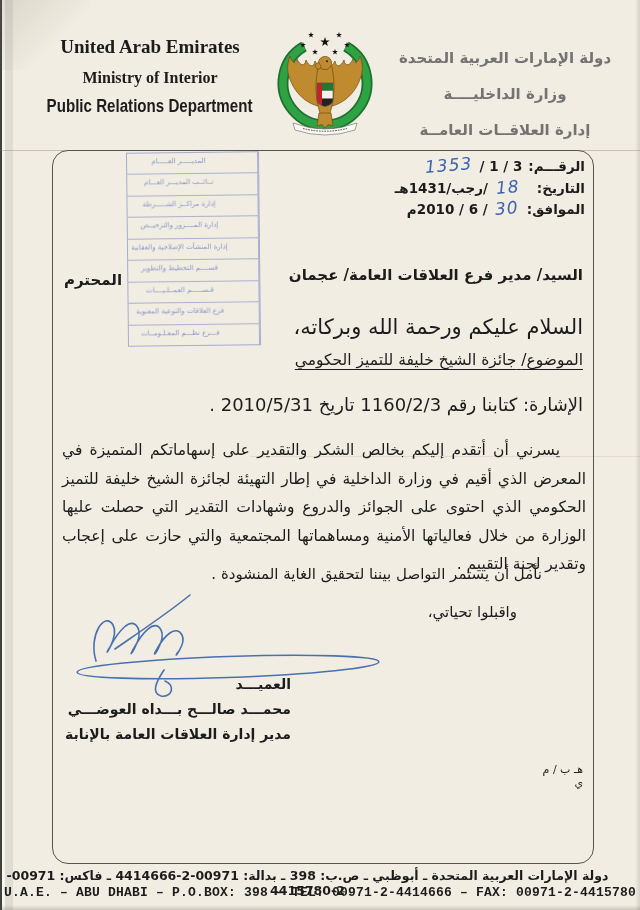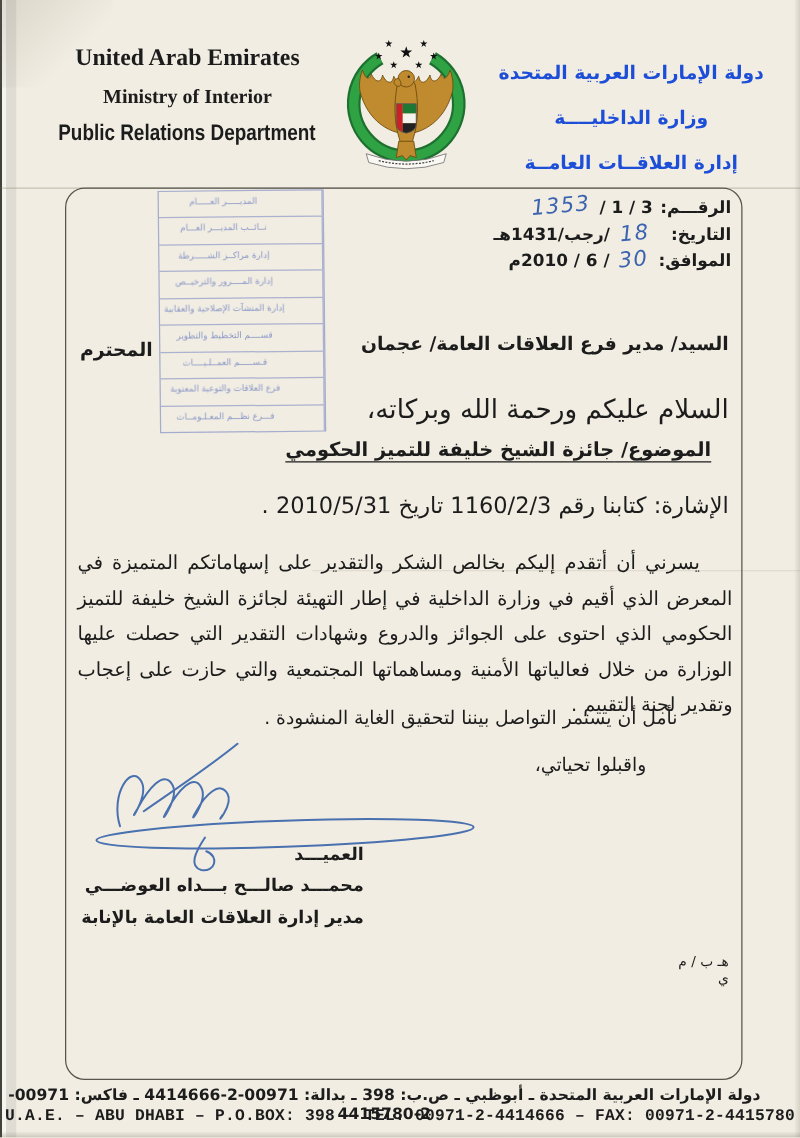--- a/index.html
+++ b/index.html
@@ -19,21 +19,21 @@
   .crease1{position:absolute;left:0;top:150px;width:640px;height:1px;background:rgba(125,115,95,.35);}
   .crease2{position:absolute;left:250px;top:456px;width:390px;height:1px;background:rgba(140,130,110,.16);}
 
   
   .en-header{position:absolute;left:25px;top:36px;width:250px;text-align:center;}
   .en1{font-family:"Liberation Serif",serif;font-weight:bold;font-size:19px;}
   .en2{font-family:"Liberation Serif",serif;font-weight:bold;font-size:16px;margin-top:11px;}
   .en3{font-family:"Liberation Sans",sans-serif;font-weight:bold;font-size:18px;margin-top:9px;
        display:inline-block;transform:scaleX(.84);transform-origin:center;white-space:nowrap;}
   .ar-header{position:absolute;right:28px;top:40px;width:214px;text-align:center;direction:rtl;}
-  .ar-header div{font-weight:bold;font-size:15px;line-height:36px;color:#1d4ed8;}
+  .ar-header div{font-weight:bold;font-size:15px;line-height:36px;color:#737373;}
 
   .emblem{position:absolute;left:272px;top:25px;width:106px;height:112px;}
 
   
   .frame{position:absolute;left:52px;top:150px;width:540px;height:712px;
     border:1.4px solid #57554e;border-radius:16px;}
 
   
   .ref-block{position:absolute;right:55px;top:155px;width:230px;direction:rtl;}
   .ref-line{font-size:13.5px;font-weight:bold;line-height:20.5px;white-space:nowrap;}
@@ -49,21 +49,21 @@
   .srow:last-child{border-bottom:none;}
   .slabel{flex:1;direction:rtl;text-align:center;font-size:7px;color:#7b8bc3;
     white-space:nowrap;overflow:hidden;line-height:16.3px;filter:blur(.2px);}
   .sbox{width:27px;border-right:1px solid rgba(108,124,190,.6);}
 
   
   .abs{position:absolute;direction:rtl;}
   .addressee{right:57px;top:266px;font-weight:bold;font-size:15px;}
   .honorific{left:64px;top:271px;font-weight:bold;font-size:15px;}
   .greeting{right:57px;top:315px;font-size:21px;}
-  .subject{right:71px;top:351px;font-weight:bold;font-size:15.5px;
+  .subject{right:57px;top:351px;font-weight:normal;font-size:15.5px;
     text-decoration:underline;text-underline-offset:4px;text-align:right;}
   .reference{right:57px;top:394px;font-size:18px;}
   .body-par{left:62px;top:436px;width:524px;font-size:15.5px;line-height:28.6px;
     text-align:justify;text-indent:26px;}
   .closing{right:98px;top:565px;font-size:15px;}
   .salutation{right:123px;top:603px;font-size:15px;}
   .signature-svg{position:absolute;left:60px;top:585px;width:340px;height:120px;}
   .signer{left:55px;top:672px;width:236px;text-align:right;direction:rtl;
     font-weight:bold;font-size:14px;line-height:25px;}
   .initials{left:533px;top:763px;font-size:11px;width:50px;}

